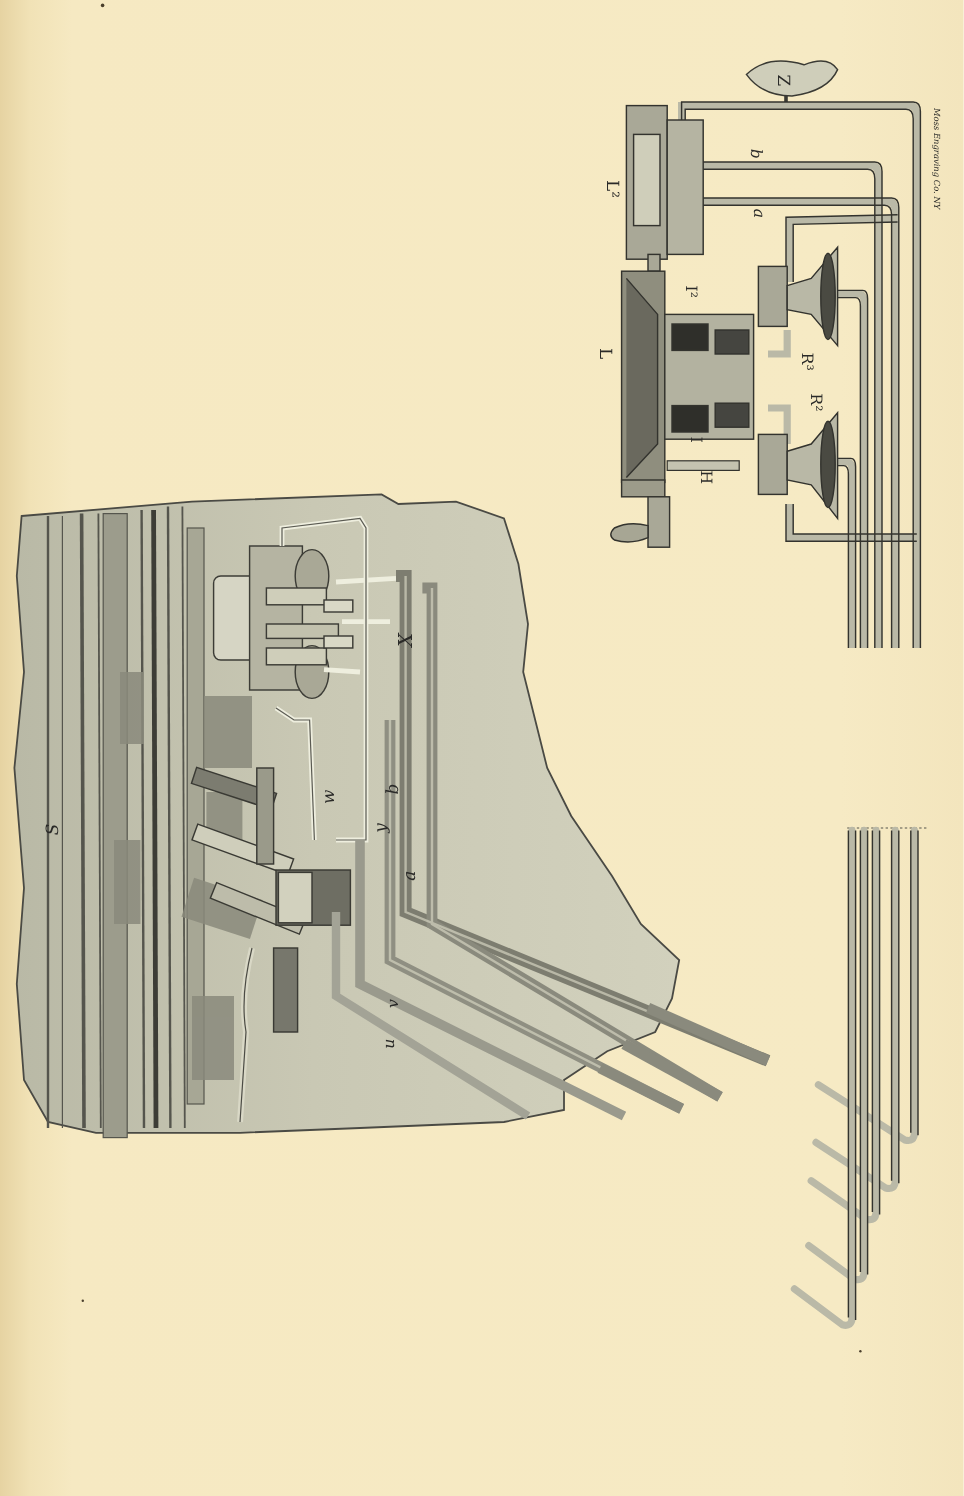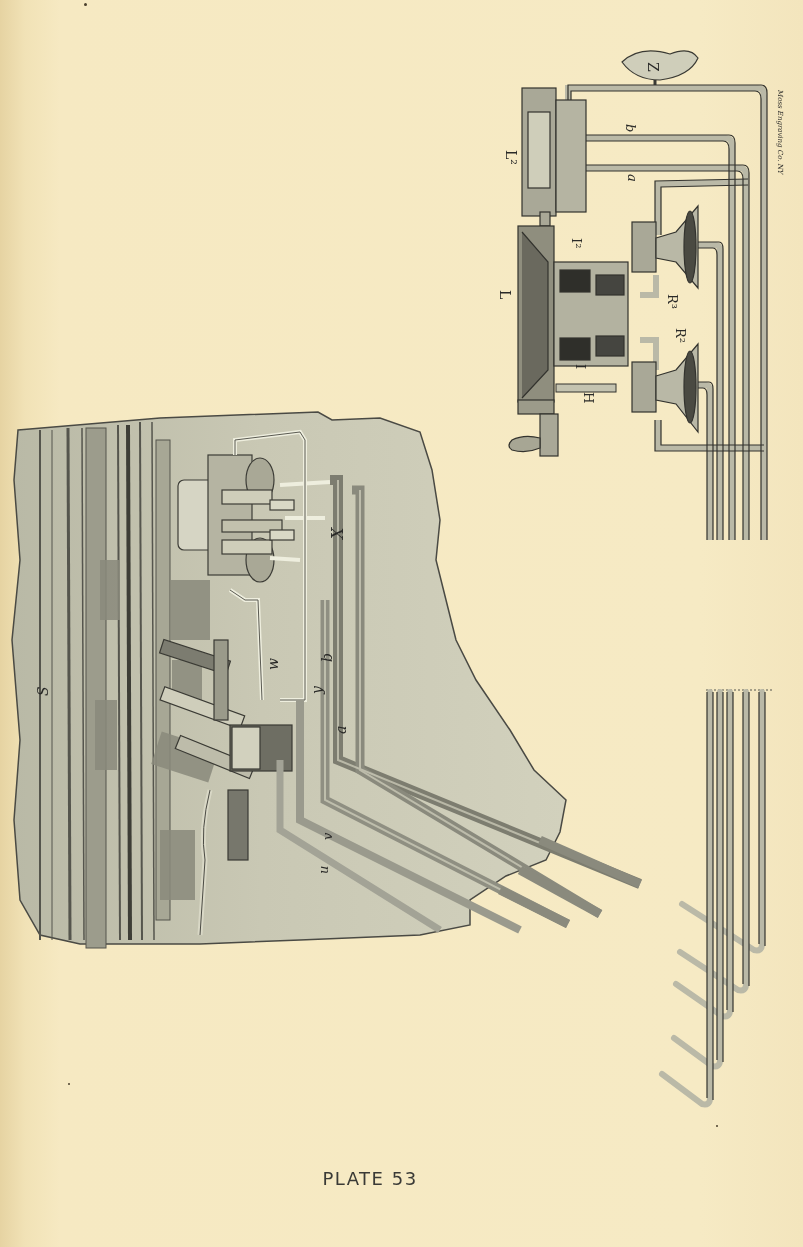--- a/index.html
+++ b/index.html
@@ -223,14 +223,13 @@
         <path d="M723,692 L723,1062"></path>
       <path d="M727,692 L727,1010"></path>
         <path d="M733,692 L733,1012"></path>
       <path d="M743,692 L743,984"></path>
         <path d="M749,692 L749,986"></path>
       <path d="M759,692 L759,944"></path>
         <path d="M765,692 L765,946"></path>
     </g>
   </svg>
 
-  <div class="caption">PLATE 53</div>
 </div>
 
 </body></html>

